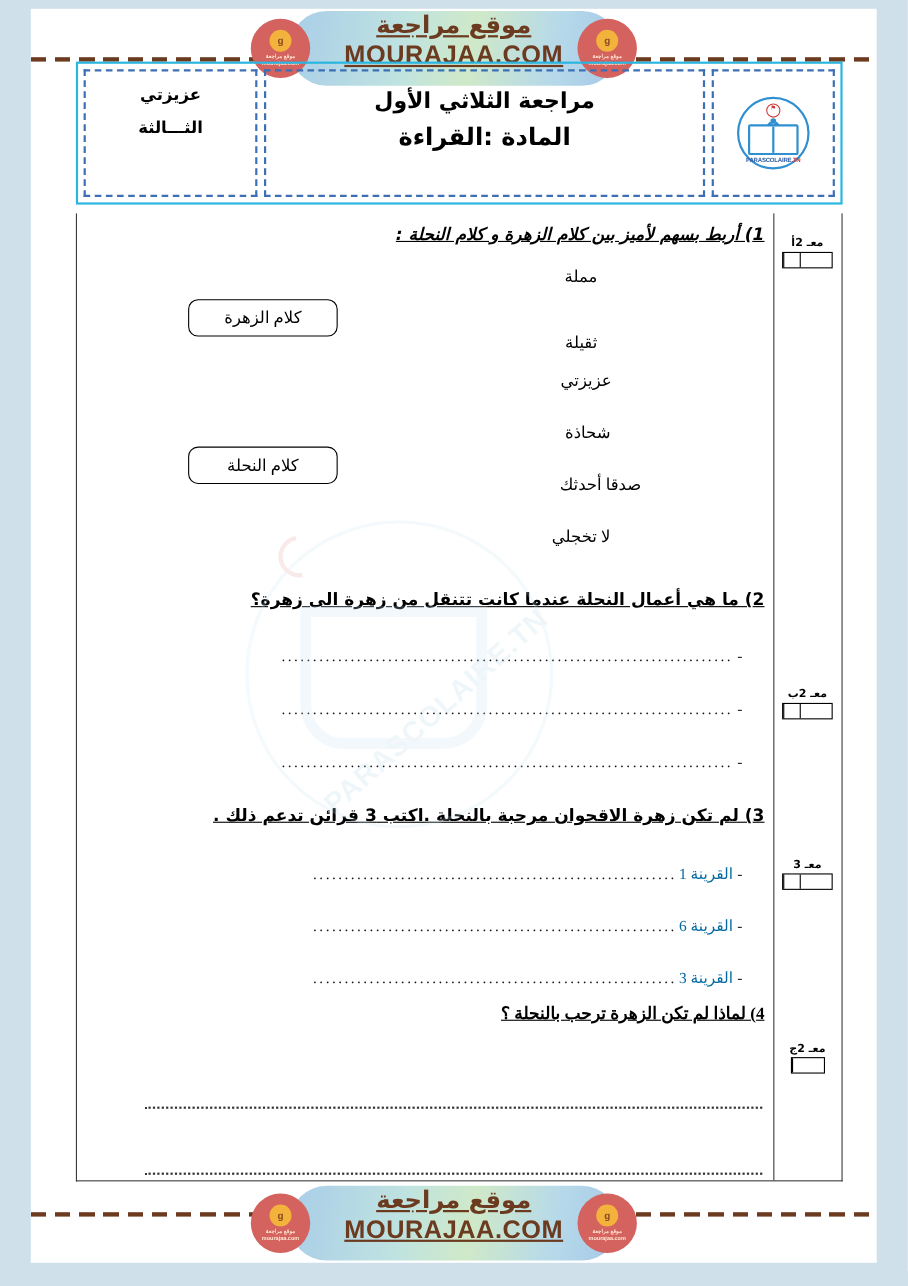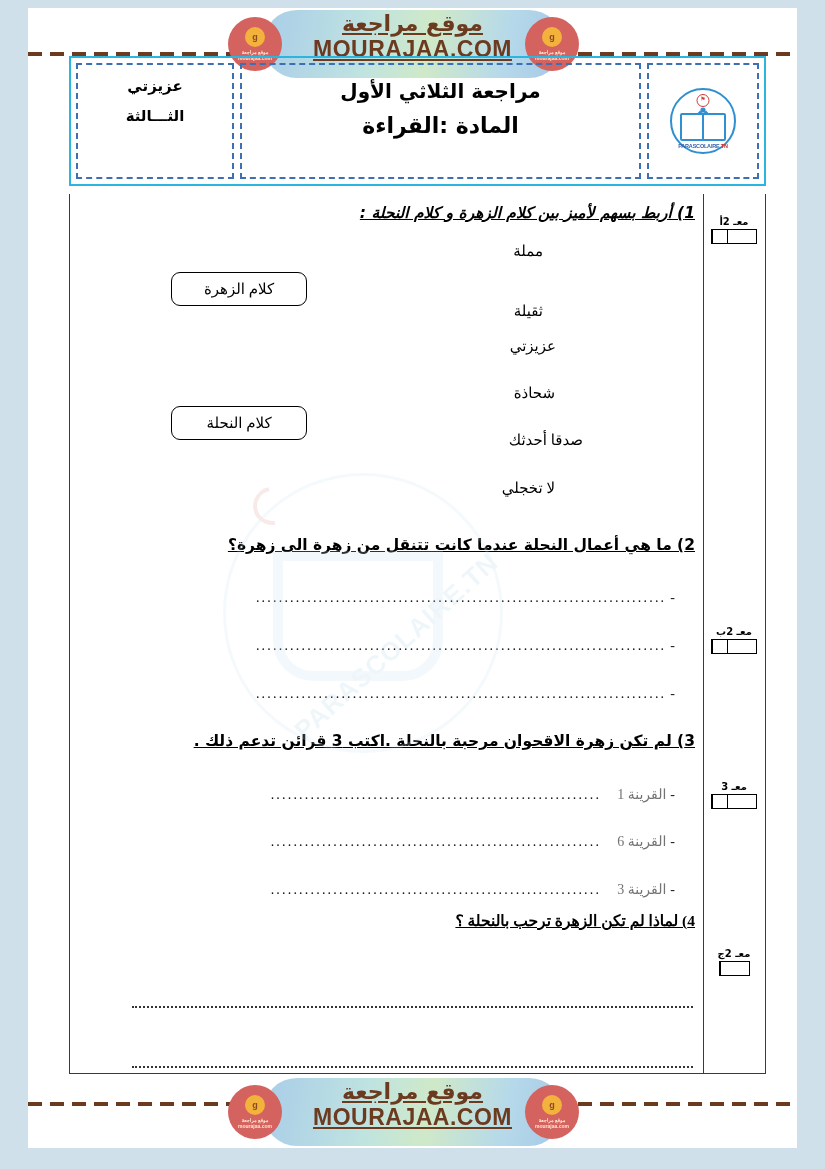--- a/index.html
+++ b/index.html
@@ -305,22 +305,22 @@
   }
   .dotline .dash {
     font-family: "Liberation Serif", serif;
     font-size: 14px;
     color: #222;
     margin-left: 4px;
   }
   .dotline .lbl {
     font-family: "Liberation Serif", "DejaVu Serif", serif;
     font-size: 14px;
-    color: #737373;
-    margin-left: 16px;
+    color: #0369a1;
+    margin-left: 2px;
     direction: rtl;
   }
   .dotline .dots {
     flex: 1;
     overflow: hidden;
     font-family: "Liberation Serif", serif;
     font-size: 14px;
     letter-spacing: 2.2px;
     color: #111;
     line-height: 1;

